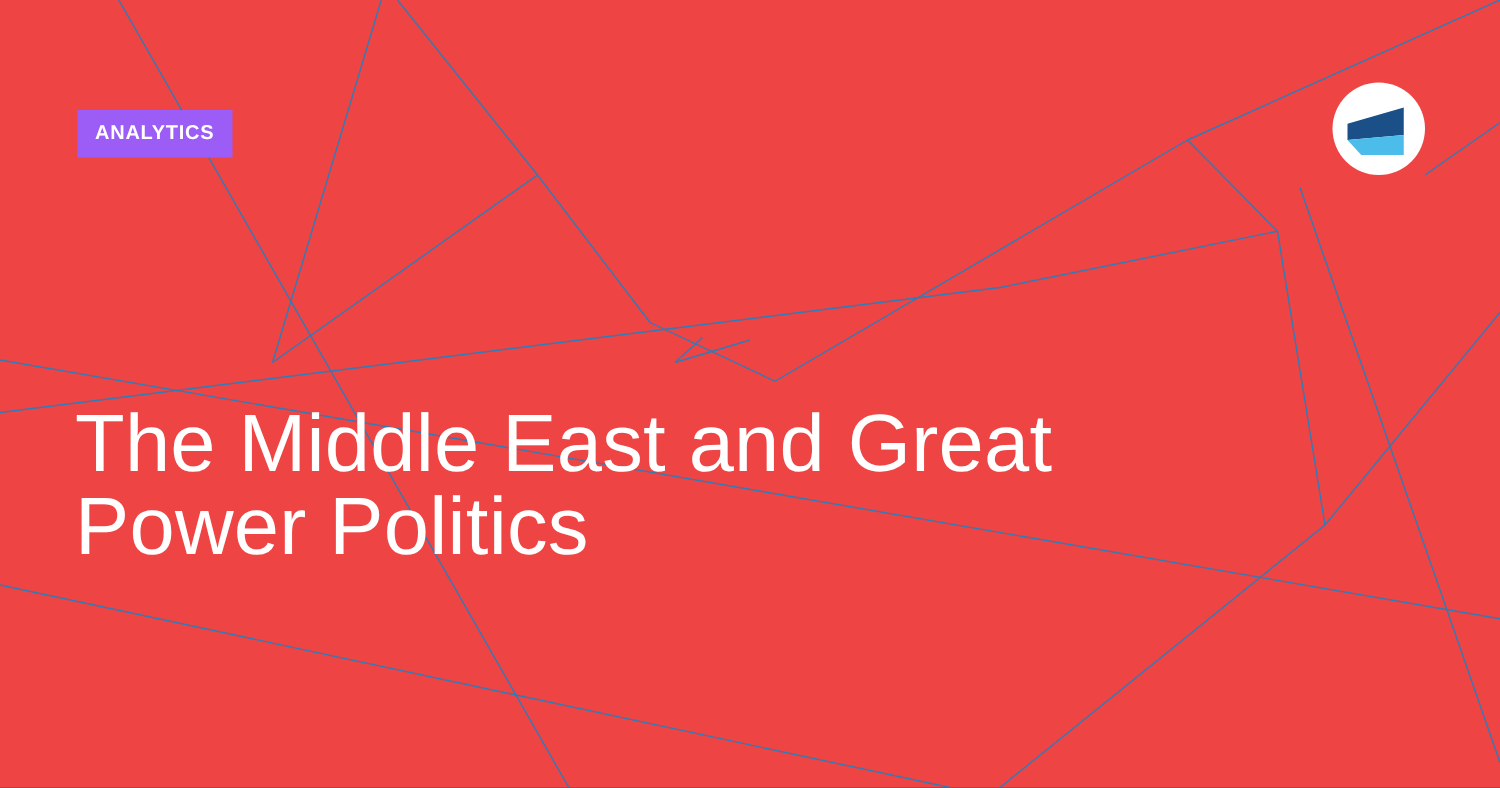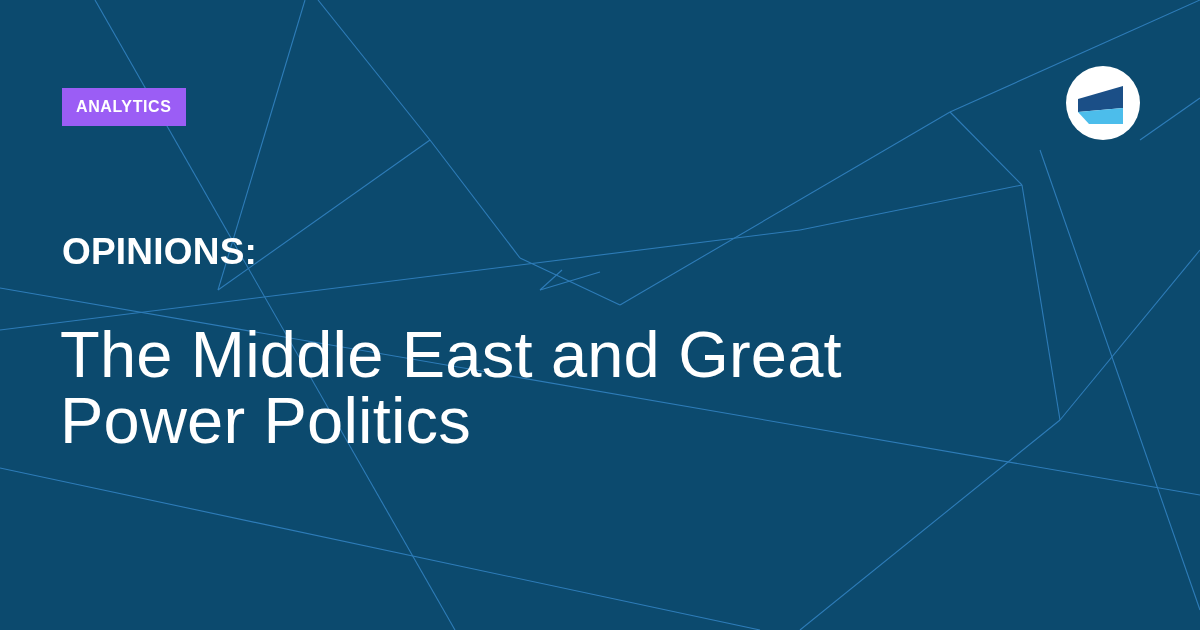--- a/index.html
+++ b/index.html
@@ -88,21 +88,21 @@
     position:absolute;
     inset:0;
     border-radius:50%;
     background:#ffffff;
   }
   #logo svg { position:absolute; inset:0; }
 </style>
 </head>
 <body>
 
-<div id="card" style="background: #0c4a6e;">
+<div id="card" style="background: #ef4444;">
 
   <svg id="bg-lines" viewBox="0 0 1200 630" preserveAspectRatio="none" aria-hidden="true">
     <g id="bg-lines-group" fill="none" stroke="#2e7cb8" stroke-width="1.1">
         <line x1="95" y1="0" x2="455" y2="630"></line>
         <line x1="305" y1="0" x2="218" y2="290"></line>
         <line x1="218" y1="290" x2="430" y2="140"></line>
         <line x1="430" y1="140" x2="318" y2="0"></line>
         <line x1="430" y1="140" x2="520" y2="258"></line>
         <line x1="520" y1="258" x2="620" y2="305"></line>
         <line x1="620" y1="305" x2="950" y2="112"></line>
@@ -119,21 +119,20 @@
         <line x1="0" y1="468" x2="760" y2="630"></line>
         <line x1="1140" y1="140" x2="1200" y2="98"></line>
         <line x1="1040" y1="150" x2="1200" y2="610"></line>
       </g>
   </svg>
 
   <div id="badge" style="background: rgb(155, 93, 245);">
     <span class="badge-text" style="color: rgb(255, 255, 255);">ANALYTICS</span>
   </div>
 
-  <div id="kicker" style="color: rgb(255, 255, 255);">OPINIONS:</div>
 
   <h1 id="headline" style="color: rgb(255, 255, 255);">The Middle East and Great Power Politics</h1>
 
   <div id="logo">
     <div class="logo-disc" style="background: rgb(255, 255, 255);"></div>
     <svg viewBox="0 0 74 74" aria-hidden="true">
       <polygon id="logo-top" points="12,33 57,20 57,42 12,46" fill="#1b4f87"></polygon>
       <polygon id="logo-bottom" points="12,46 57,42 57,58 23,58" fill="#4cbdeb"></polygon>
     </svg>
   </div>

